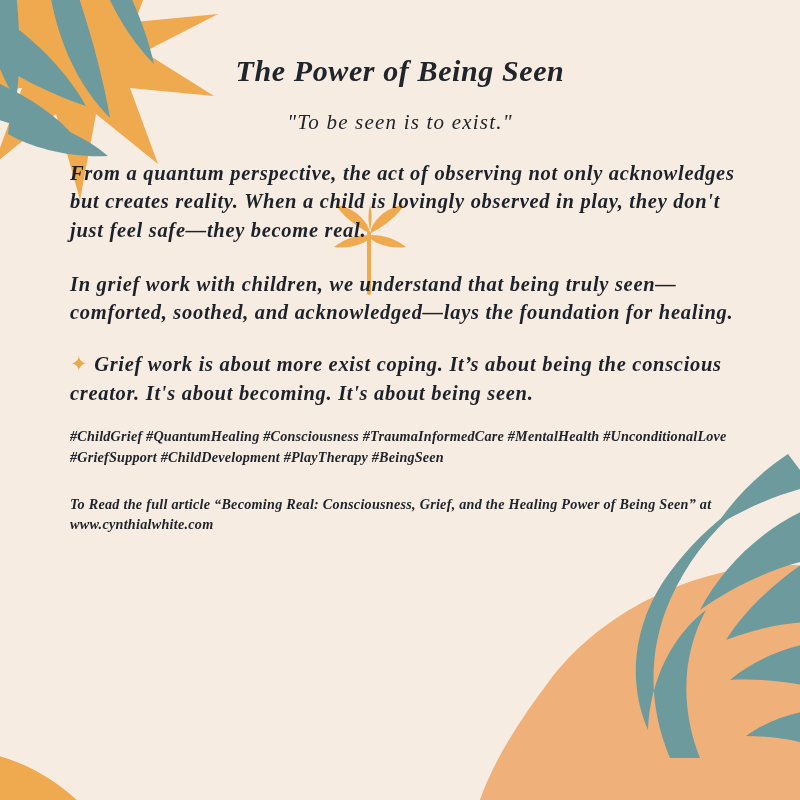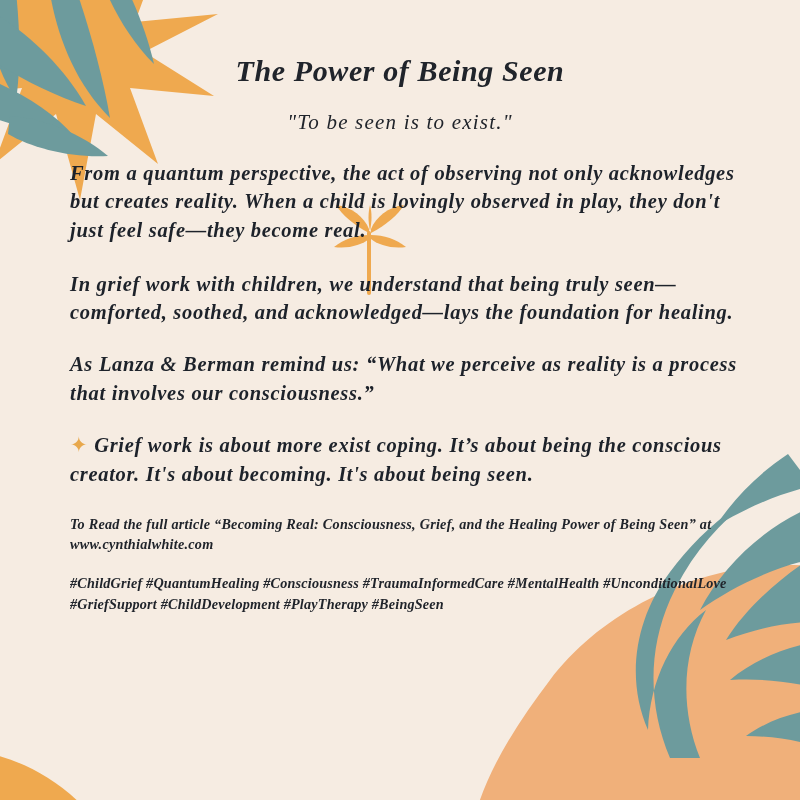--- a/index.html
+++ b/index.html
@@ -187,22 +187,21 @@
   </svg>
 
   <div id="content">
 
     <h1 id="title">The Power of Being Seen</h1>
 
     <div id="subtitle">"To be seen is to exist."</div>
 
     <p class="para" id="p2">From a quantum perspective, the act of observing not only acknowledges but creates reality. When a child is lovingly observed in play, they don't just feel safe—they become real.</p>
     <p class="para" id="p1">In grief work with children, we understand that being truly seen—comforted, soothed, and acknowledged—lays the foundation for healing.</p>
-    <p class="para" id="p4">As Lanza &amp; Berman remind us: “What we perceive as reality is a process that involves our consciousness.”</p>
 
     <p class="para" id="p5"><span class="sparkle">✦</span> <span>Grief work is about more exist coping. It’s about being the conscious creator. It's about becoming. It's about being seen.</span></p>
 
+    <p id="hashtags">#ChildGrief #QuantumHealing #Consciousness #TraumaInformedCare #MentalHealth #UnconditionalLove #GriefSupport #ChildDevelopment #PlayTherapy #BeingSeen</p>
+
     <p id="footnote">To Read the full article “Becoming Real: Consciousness, Grief, and the Healing Power of Being Seen” at www.cynthialwhite.com</p>
-
-    <p id="hashtags">#ChildGrief #QuantumHealing #Consciousness #TraumaInformedCare #MentalHealth #UnconditionalLove #GriefSupport #ChildDevelopment #PlayTherapy #BeingSeen</p>
 
   </div>
 </div>
 
 </body></html>

